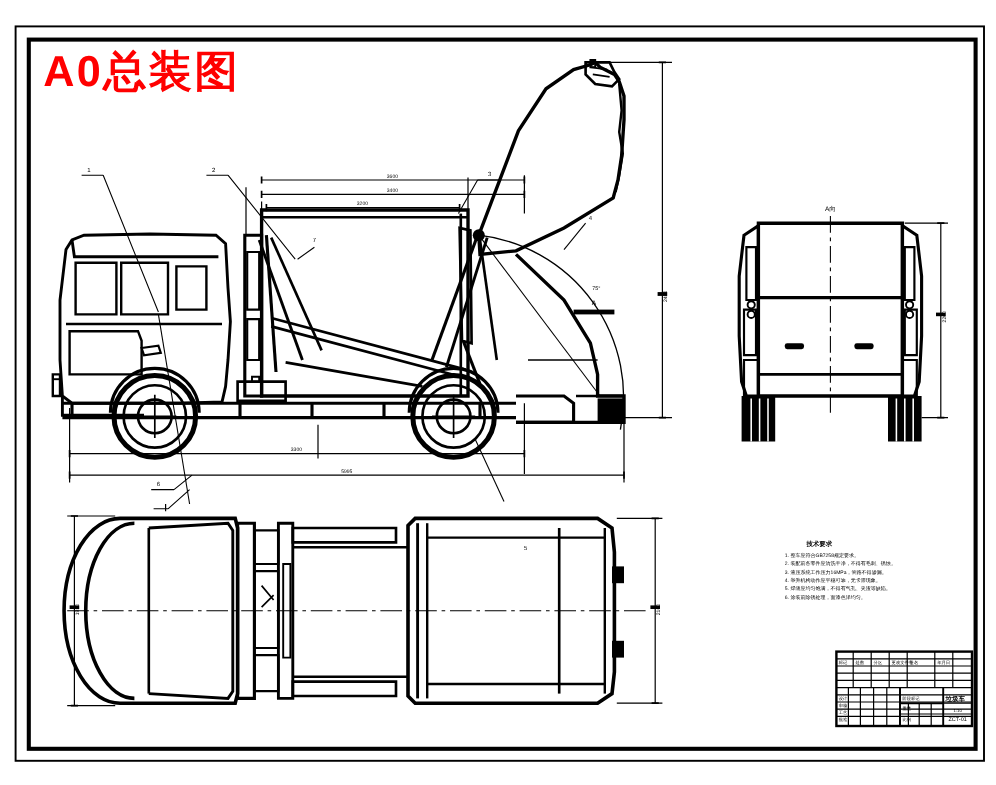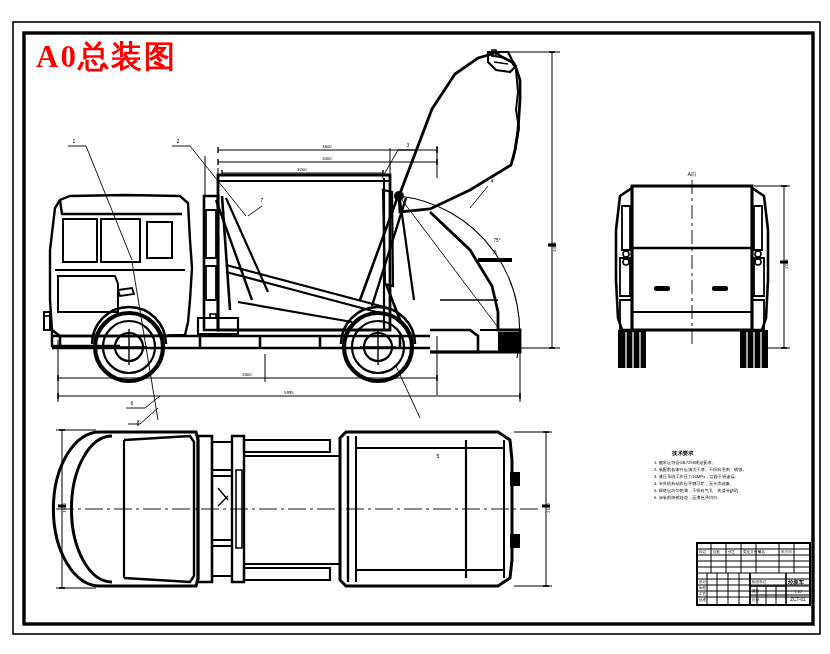--- a/index.html
+++ b/index.html
@@ -1,21 +1,21 @@
 <!DOCTYPE html>
 <html><head>
 <meta charset="utf-8">
 <style>
   html,body{margin:0;padding:0;background:#ffffff;}
   body{width:830px;height:654px;overflow:hidden;
        font-family:"Liberation Serif",serif;}
   #sheet{position:relative;width:830px;height:654px;background:#fff;}
   #sheet svg{position:absolute;left:0;top:0;}
   .ttl{position:absolute;left:36px;top:36px;color:#ff0000;
-       font-family:Liberation Serif, serif;font-size:31px;
+       font-family:Liberation Sans, sans-serif;font-size:36px;
        font-weight:700;letter-spacing:2px;white-space:nowrap;}
 </style>
 </head>
 <body>
 
 <div id="sheet">
 
   <div class="ttl">A0总装图</div>
 
   <svg width="830" height="654" viewBox="0 0 830 654" shape-rendering="geometricPrecision">

